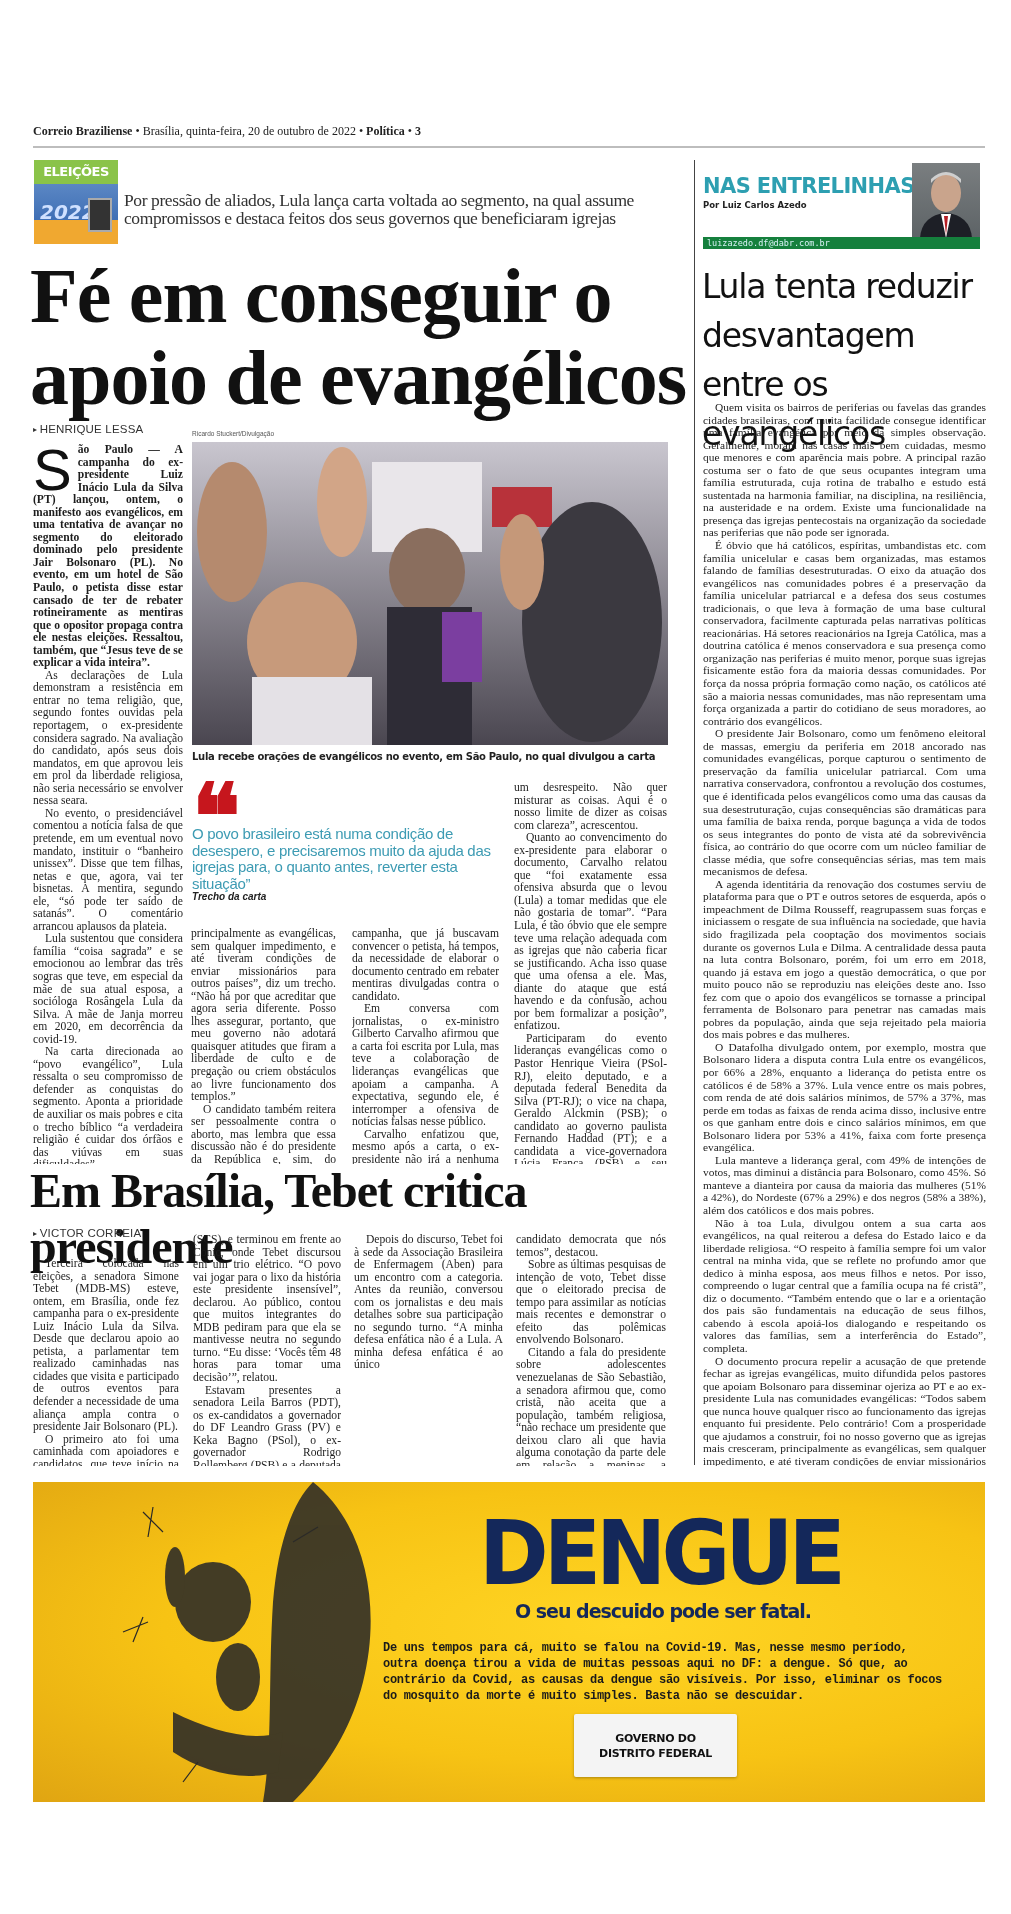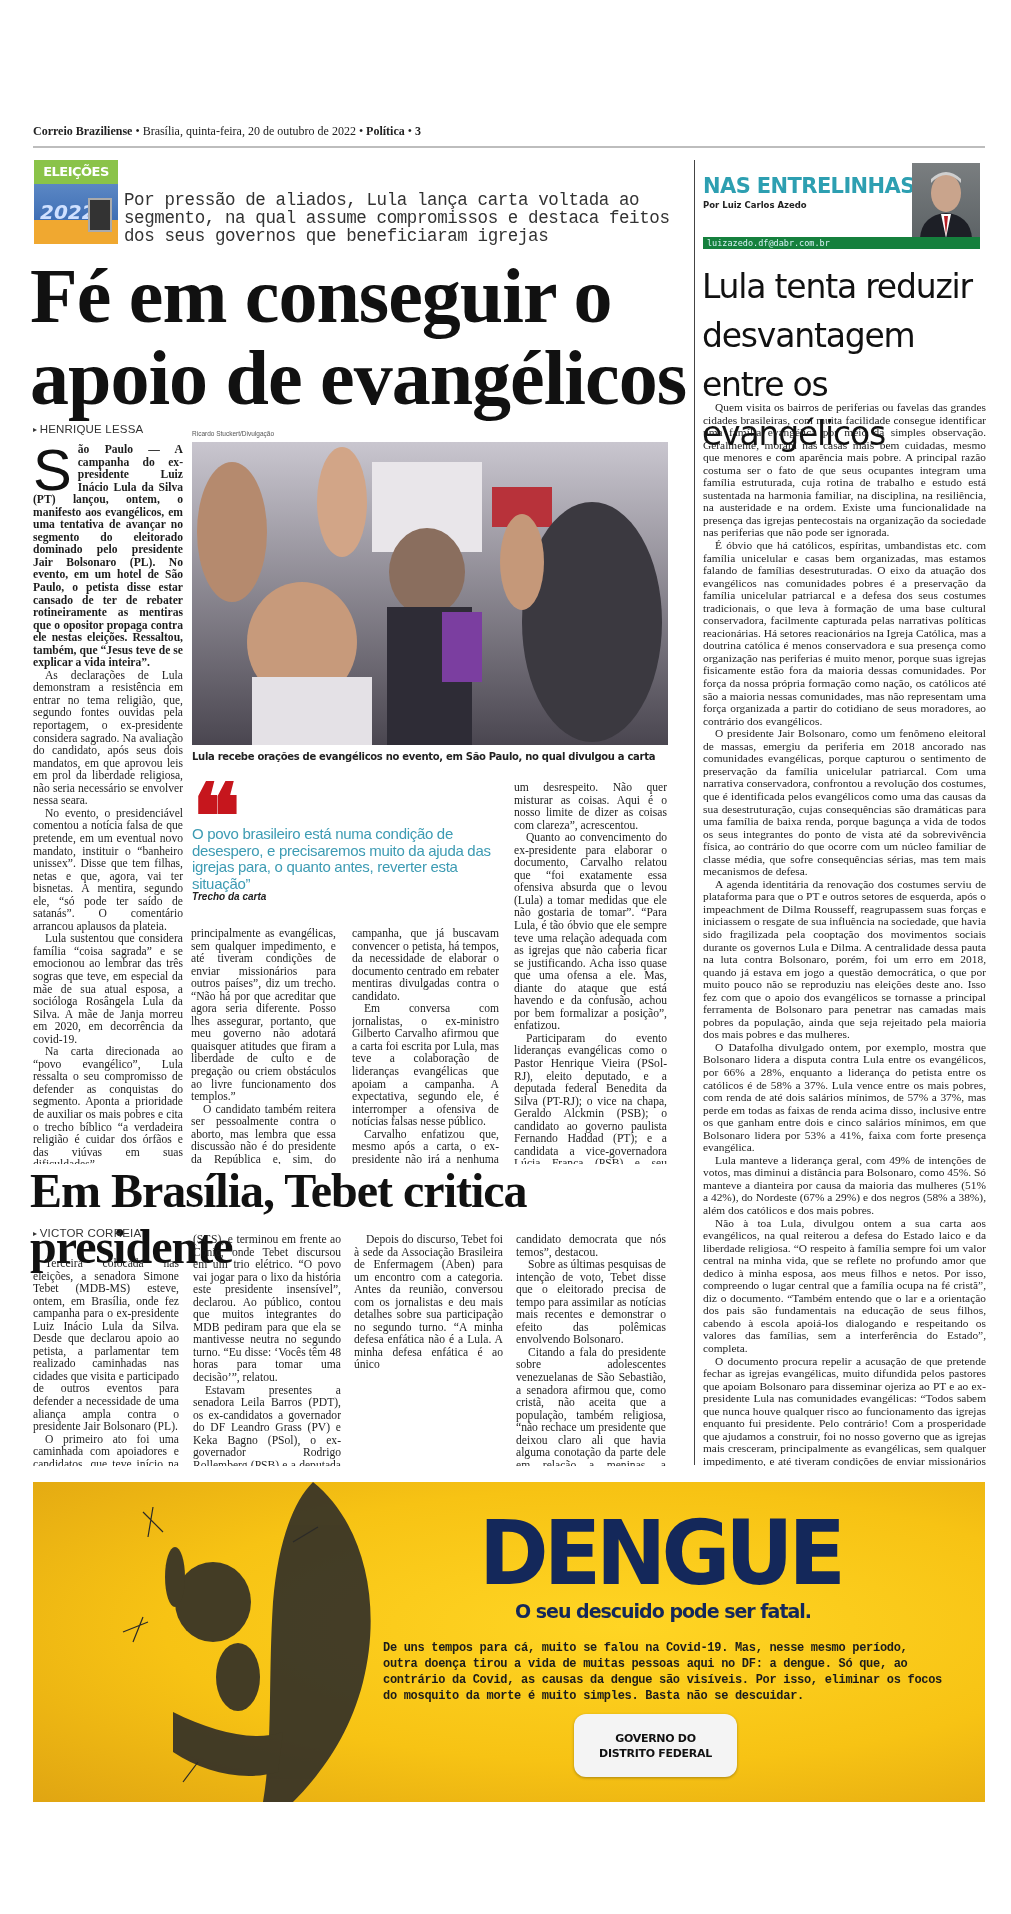--- a/index.html
+++ b/index.html
@@ -6,21 +6,21 @@
   html,body{width:1011px;height:1914px;background:#fff;overflow:hidden}
   body{position:relative;font-family:"DejaVu Serif",serif;color:#1a1a1a}
   .abs{position:absolute}
   .folio{left:33px;top:124px;width:952px;font-family:"Liberation Serif",serif;font-size:12px;color:#222;white-space:nowrap}
   .folio b{font-weight:bold}
   .folio-rule{left:33px;top:146px;width:952px;height:2px;background:#bdbdbd}
   .badge{left:34px;top:160px;width:84px;height:84px;border-radius:0;background:linear-gradient(#8ac349 0,#8ac349 28%,#5b87c4 28%,#3f6fb5 72%,#f0a830 72%);overflow:hidden}
   .badge-top{left:0;top:4px;width:84px;text-align:center;color:#fff;font-family:"DejaVu Sans",sans-serif;font-weight:bold;font-size:13px;letter-spacing:-.5px}
   .badge-year{left:6px;top:40px;color:#cfe0ff;font-family:"DejaVu Sans",sans-serif;font-weight:bold;font-size:20px;font-style:italic}
   .badge-urn{left:54px;top:38px;width:24px;height:34px;background:#333;border:2px solid #aaa}
-  .deck{left:124px;top:191px;width:560px;font-family:Liberation Mono, monospace;font-size:17.5px;line-height:18px;color:#333;letter-spacing:-.4px}
+  .deck{left:124px;top:191px;width:560px;font-family:Liberation Serif, serif;font-size:17.5px;line-height:18px;color:#333;letter-spacing:-.4px}
   .headline{left:30px;top:255px;width:660px;font-family:"Liberation Serif",serif;font-weight:bold;font-size:78px;line-height:82px;letter-spacing:-1px;color:#111}
   .byline{font-family:"Liberation Sans",sans-serif;font-size:11.5px;color:#333;letter-spacing:.2px}
   .byline::before{content:"▸ ";font-size:8px;vertical-align:1px}
   .col{font-family:"Liberation Serif",serif;font-size:11.6px;line-height:12.55px;text-align:justify;hyphens:auto;color:#1d1d1d}
   .col p{text-indent:12px}
   .col p.noind{text-indent:0}
   .dropcap{float:left;font-family:"Liberation Sans",sans-serif;font-size:58px;line-height:48px;margin:2px 6px 0 0;color:#111}
   .photo{left:192px;top:442px;width:476px;height:303px;overflow:hidden;background:#5c5864}
   .photo-credit{left:192px;top:430px;font-family:"Liberation Sans",sans-serif;font-size:6.5px;color:#555}
   .caption{left:192px;top:751px;width:480px;font-family:"DejaVu Sans",sans-serif;font-weight:bold;font-size:10px;color:#222;letter-spacing:-.3px}
@@ -31,21 +31,21 @@
   .col-title{left:703px;top:174px;font-family:"DejaVu Sans",sans-serif;font-weight:bold;font-size:21px;color:#2d9fb1;letter-spacing:-.6px}
   .col-author{left:703px;top:200px;font-family:"DejaVu Sans",sans-serif;font-weight:bold;font-size:8.5px;color:#222}
   .author-photo{left:912px;top:163px;width:68px;height:75px;background:linear-gradient(#7a7e80,#5d6366);overflow:hidden}
   .email-bar{left:703px;top:237px;width:277px;height:12px;background:#15803d;font-family:"DejaVu Sans Mono",monospace;font-size:8.5px;line-height:12px;color:#d9f2f6;padding-left:4px}
   .col-headline{left:702px;top:262px;width:285px;font-family:"DejaVu Sans",sans-serif;font-size:33px;line-height:49px;color:#111;letter-spacing:-1.2px}
   .h2{left:30px;top:1163px;width:660px;font-family:"Liberation Serif",serif;font-weight:bold;font-size:48px;line-height:56px;letter-spacing:-1px;color:#111}
   .ad{left:33px;top:1482px;width:952px;height:320px;background:radial-gradient(ellipse at 62% 45%,#ffd524 0%,#f7c314 55%,#e0a512 100%);overflow:hidden}
   .ad-title{left:437px;top:30px;width:380px;text-align:center;font-family:"DejaVu Sans",sans-serif;font-weight:bold;font-size:84px;line-height:84px;color:#14285a;letter-spacing:-5px;transform:scaleY(1.05)}
   .ad-sub{left:420px;top:118px;width:420px;text-align:center;font-family:"DejaVu Sans",sans-serif;font-weight:bold;font-size:19px;color:#14285a;letter-spacing:-1px}
   .ad-body{left:350px;top:158px;width:560px;text-align:left;font-family:Liberation Mono, monospace;font-weight:bold;font-size:12px;line-height:16px;color:#1b1b1b;letter-spacing:-.3px}
-  .ad-gov{left:541px;top:232px;width:163px;height:63px;background:#f4f4f4;border-radius:12px;box-shadow:0 1px 3px rgba(0,0,0,.3);font-family:"DejaVu Sans",sans-serif;font-weight:bold;font-size:11px;line-height:15px;color:#111;text-align:center;padding-top:17px;letter-spacing:-.3px}
+  .ad-gov{left:541px;top:232px;width:163px;height:63px;background:#f4f4f4;border-radius:2px;box-shadow:0 1px 3px rgba(0,0,0,.3);font-family:"DejaVu Sans",sans-serif;font-weight:bold;font-size:11px;line-height:15px;color:#111;text-align:center;padding-top:17px;letter-spacing:-.3px}
 </style>
 </head>
 <body>
 
 <div class="abs folio">
   <b>Correio Braziliense</b> •
   <span>Brasília, quinta-feira, 20 de outubro de 2022</span> •
   <b>Política</b> •
   <b>3</b>
 </div>

